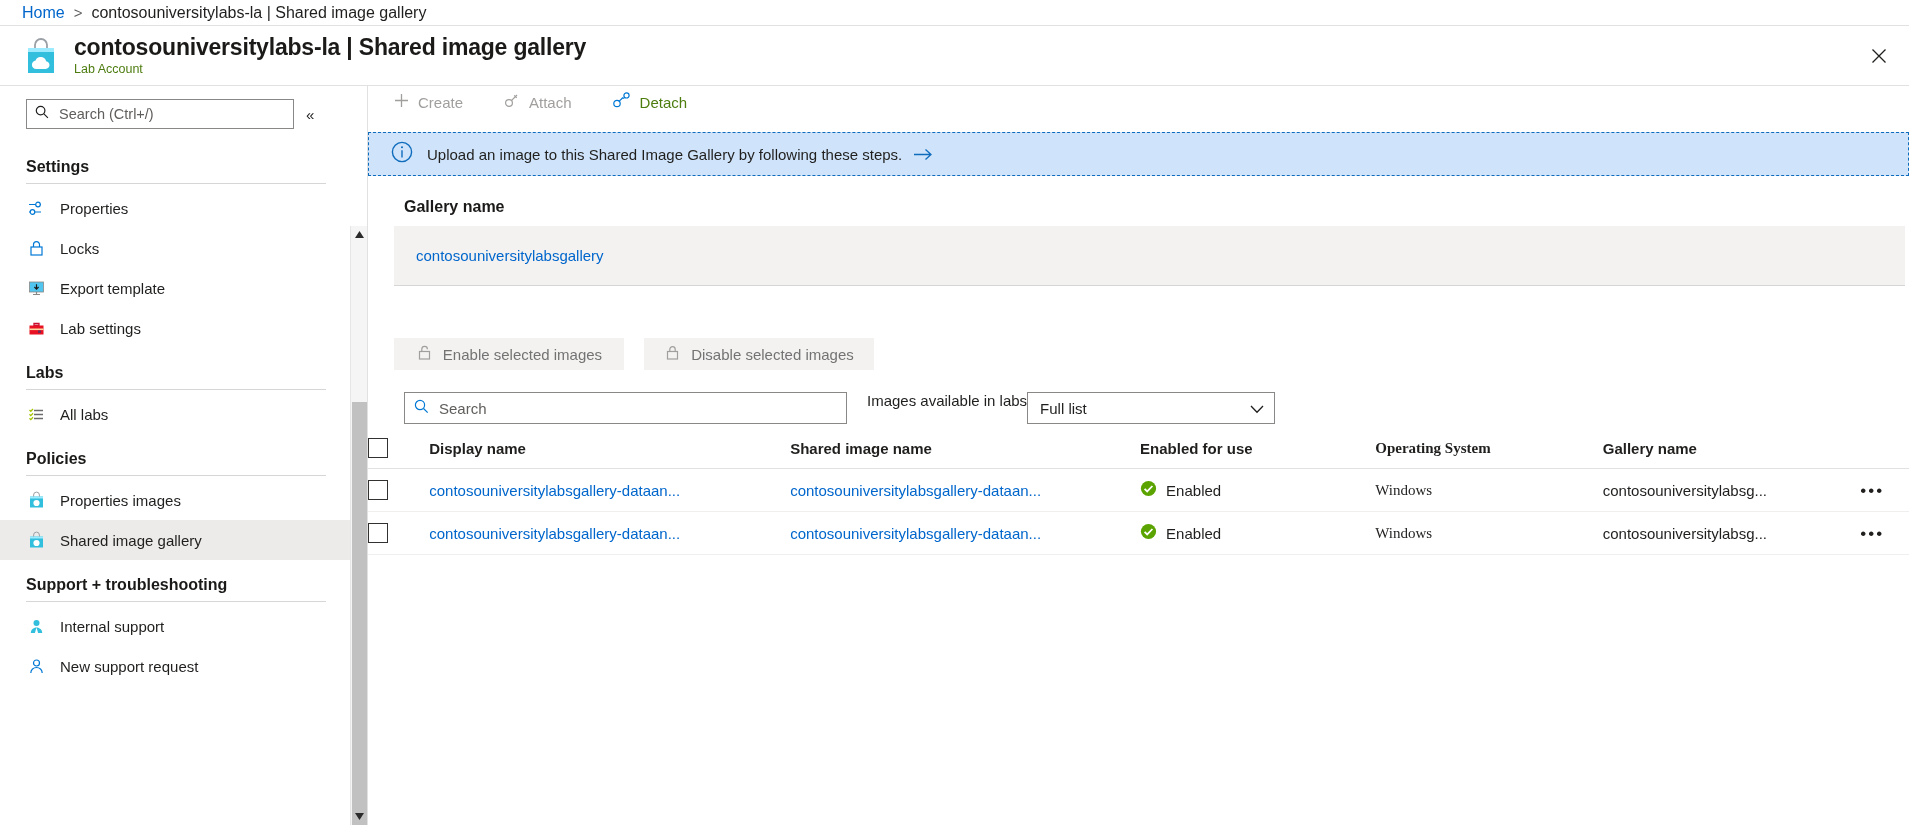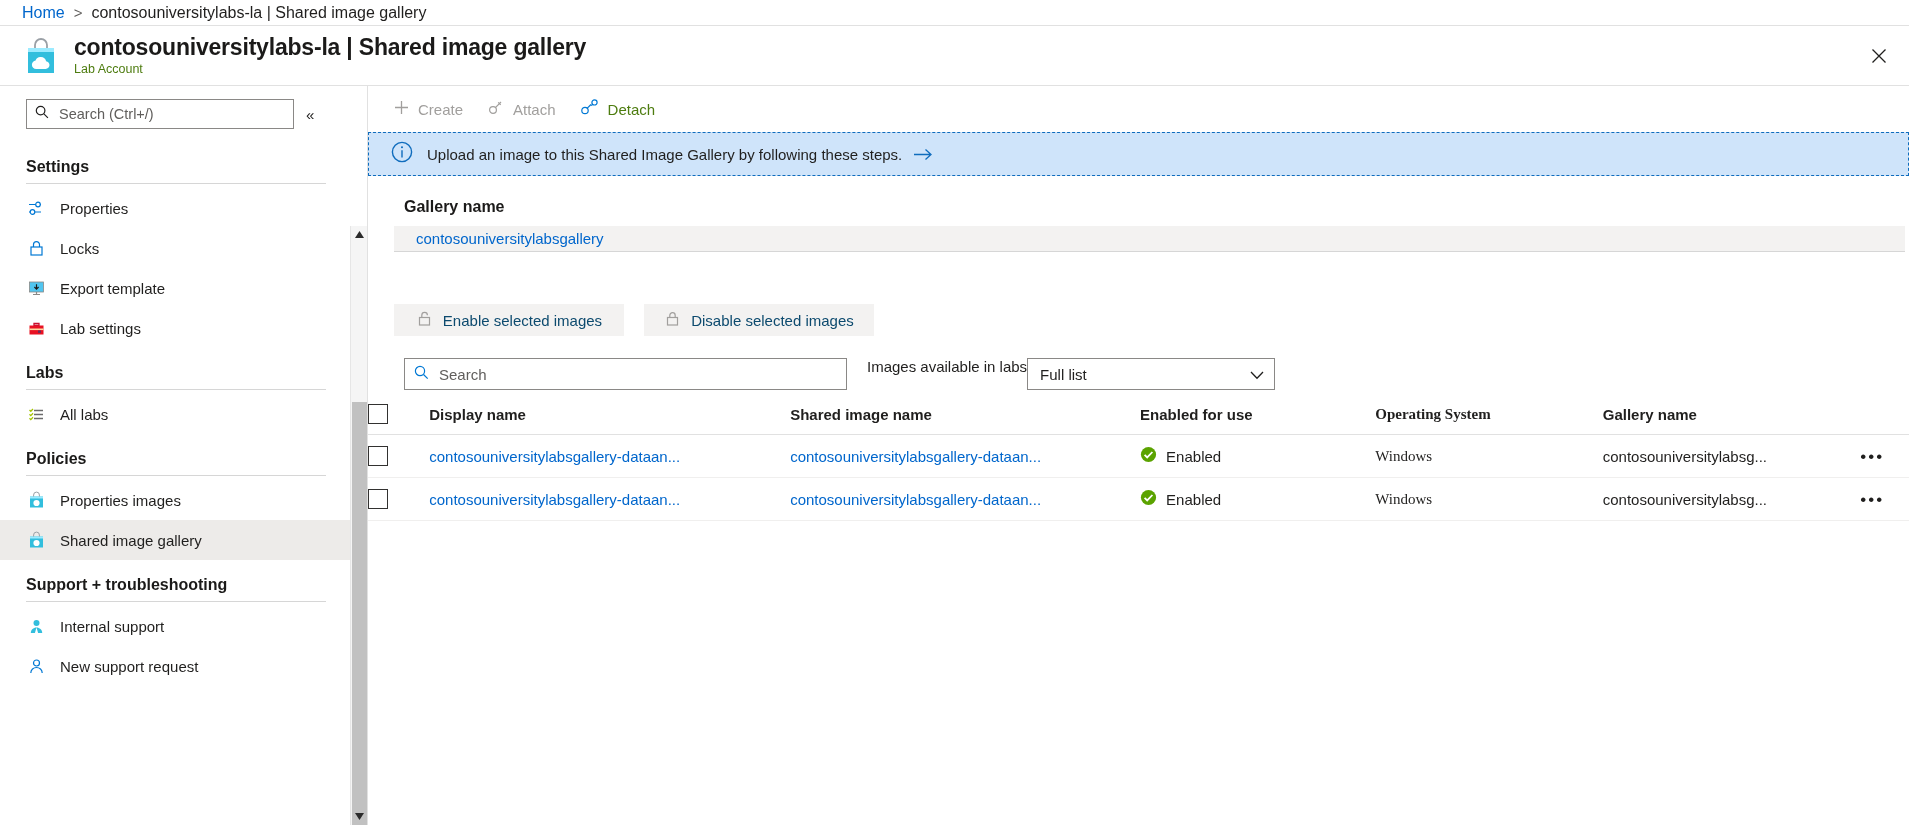--- a/index.html
+++ b/index.html
@@ -96,22 +96,22 @@
   
   .lnav-sb { position:absolute; right: 0px; top: 140px; width: 17px; bottom: 0; background:#f5f5f5; border-left:1px solid #e6e6e6; }
   .lnav-sb .arrow { width:17px; height:17px; display:flex; align-items:center; justify-content:center; cursor:pointer; }
   .lnav-sb .arrow.down { position:absolute; bottom:0; left:0; }
   .lnav-sb .thumb { position:absolute; left:1px; top:176px; width:15px; height:465px; background:#c1c1c1; cursor:pointer; }
 
   
   .content { flex: 1; position: relative; background: #fff; overflow: hidden; }
 
   .cmdbar {
-    height: 46px; display: flex; align-items: center;
-    padding-left: 16px; gap: 4px;
+    height: 46px; display: flex; 
+    padding-left: 16px; gap: 20px;
   }
   .cmd {
     display: flex; align-items: center; gap: 9px;
     height: 32px; padding: 0 10px;
     font-size: 15px; cursor: pointer; white-space: nowrap;
   }
   .cmd.enabled { color: #4d7c0f; }
   .cmd.disabled { color: #a19f9d; cursor: default; }
 
   
@@ -123,31 +123,31 @@
     display: flex; align-items: center;
     padding-left: 22px;
   }
   .infobar .ibtxt { font-size: 15px; color: #201f1e; margin-left: 14px; }
   .infobar .ibarrow { margin-left: 12px; color:#0f6cbd; display:flex; align-items:center; }
 
   .section-label { font-size: 16px; font-weight: 700; color:#1b1a19; padding: 22px 0 10px 36px; }
 
   .gallery-row {
     margin-left: 26px; margin-right: 4px;
-    height: 26px; background: #f3f2f1;
+    height: 60px; background: #f3f2f1;
     display:flex; align-items:center;
     border-bottom: 1px solid #d6d6d6;
     padding-left: 22px;
   }
   .gallery-row a { color: #0066cc; font-size: 15px; text-decoration: none; cursor: pointer; }
 
   .btn-row { display:flex; gap: 20px; padding: 52px 0 0 26px; }
   .ghost-btn {
     height: 32px; min-width: 230px;
-    background: #f3f2f1; color: #0c4a6e;
+    background: #f3f2f1; color: #737373;
     display:flex; align-items:center; justify-content:center; gap:10px;
     font-size: 15px; cursor: default; padding: 0 16px;
   }
 
   .filter-row { display:flex; align-items:flex-end; gap: 20px; padding: 22px 0 0 36px; }
   .tbl-search {
     width: 443px; height: 32px;
     border: 1px solid #8a8886; background:#fff;
     display:flex; align-items:center; padding: 0 9px;
   }

